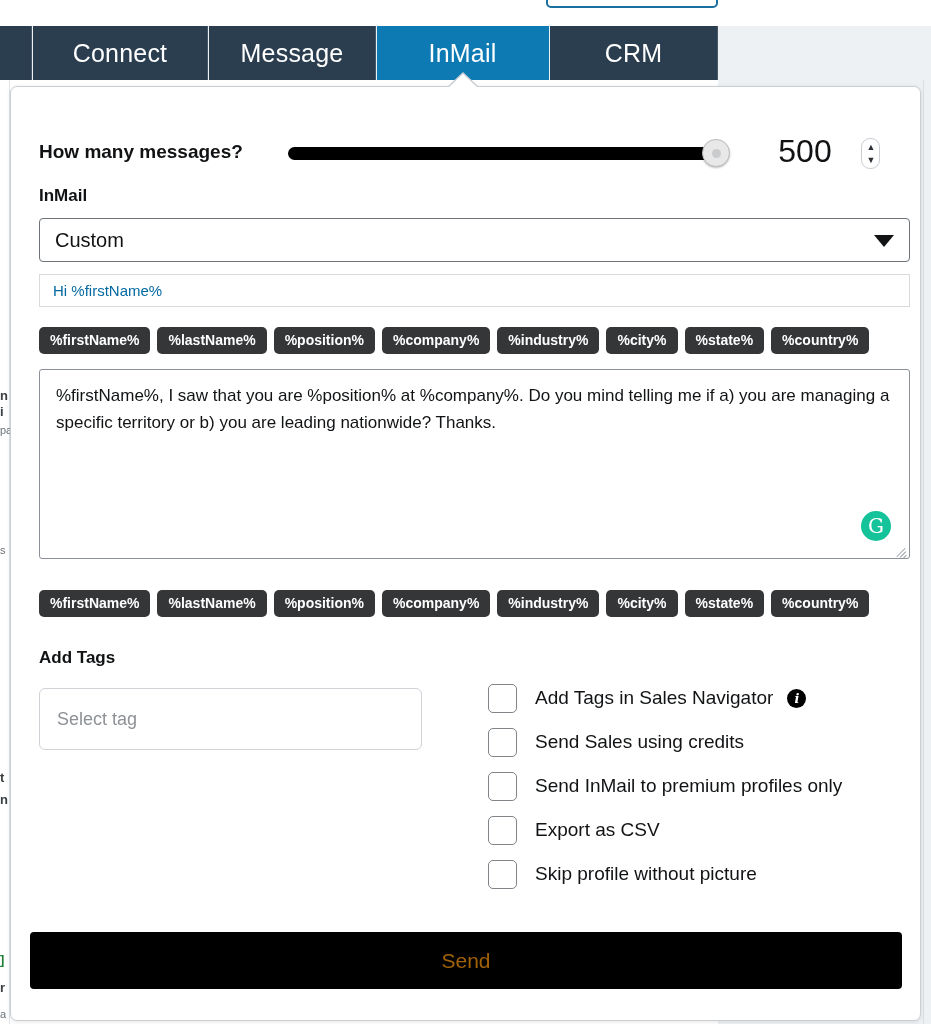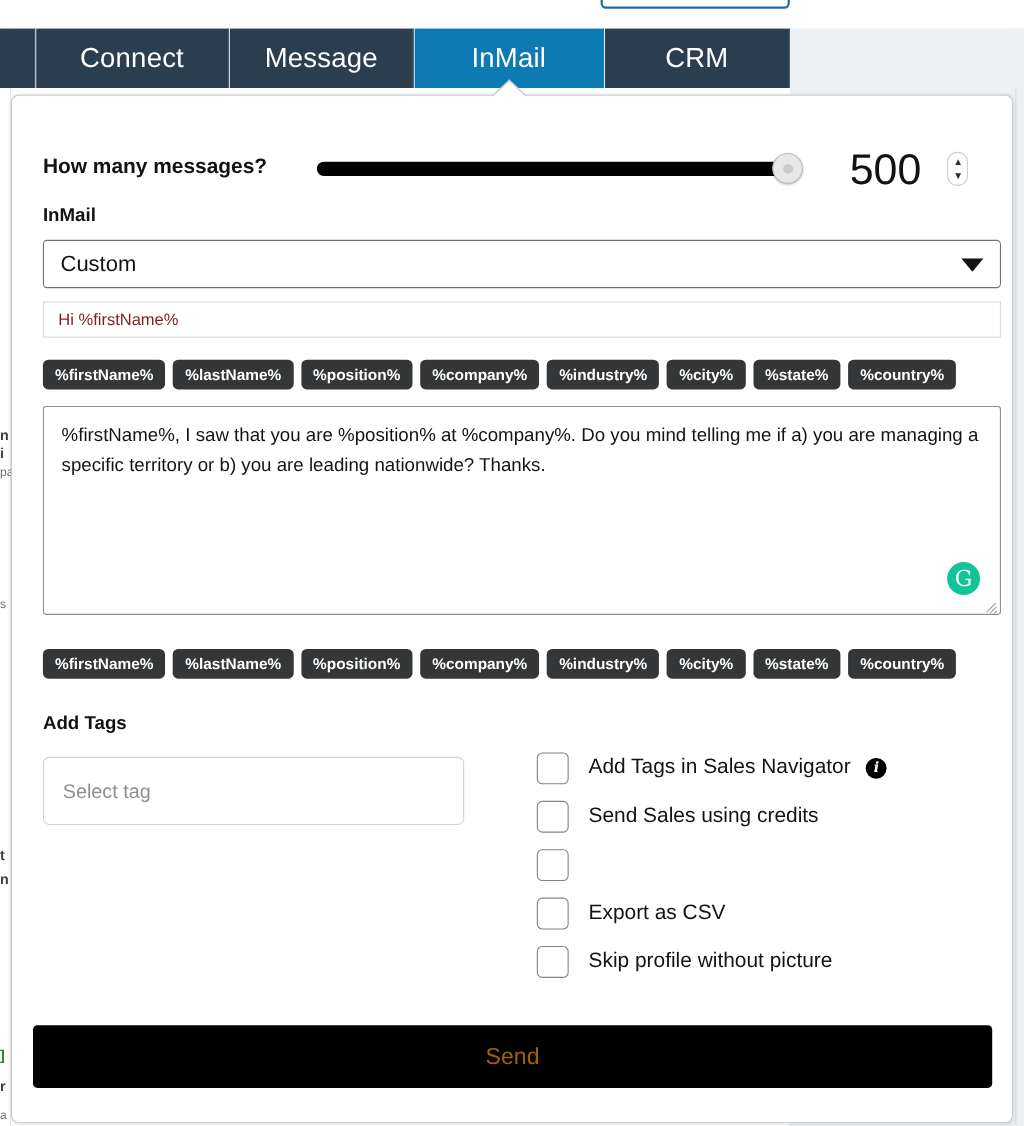--- a/index.html
+++ b/index.html
@@ -149,21 +149,21 @@
   .slider-knob::after {
     content: "";
     position: absolute; left: 9px; top: 9px;
     width: 9px; height: 9px;
     border-radius: 50%;
     background: #c9cbcd;
   }
   .slider-value {
     position: absolute; left: 735px; top: 0px;
     width: 80px;
-    font-size: 39px; color: #101214;
+    font-size: 32px; color: #101214;
     text-align: center;
   }
   .spinner {
     position: absolute; left: 831px; top: 5px;
     width: 19px; height: 31px;
     border: 1px solid #c9ced3;
     border-radius: 9px;
     background: #ffffff;
     cursor: pointer;
   }
@@ -208,21 +208,21 @@
   
   .subject-box {
     position: absolute; left: 28px; top: 187px;
     width: 871px; height: 33px;
     border: 1px solid #d7dadd;
     background: #ffffff;
     cursor: text;
   }
   .subject-text {
     position: absolute; left: 13px; top: 7px;
-    font-size: 15px; color: #7f1d1d;
+    font-size: 15px; color: #0369a1;
   }
 
   
   .chips {
     position: absolute;
     left: 28px;
     height: 27px;
     display: flex;
     gap: 7px;
   }
@@ -458,20 +458,21 @@
           <div class="cbox"></div>
           <div class="check-label">Add Tags in Sales Navigator</div>
           <div class="info-icon">i</div>
         </div>
         <div class="check-row">
           <div class="cbox"></div>
           <div class="check-label">Send Sales using credits</div>
         </div>
         <div class="check-row">
           <div class="cbox"></div>
+          <div class="check-label">Send InMail to premium profiles only</div>
         </div>
         <div class="check-row">
           <div class="cbox"></div>
           <div class="check-label">Export as CSV</div>
         </div>
         <div class="check-row">
           <div class="cbox"></div>
           <div class="check-label">Skip profile without picture</div>
         </div>
       </div>

